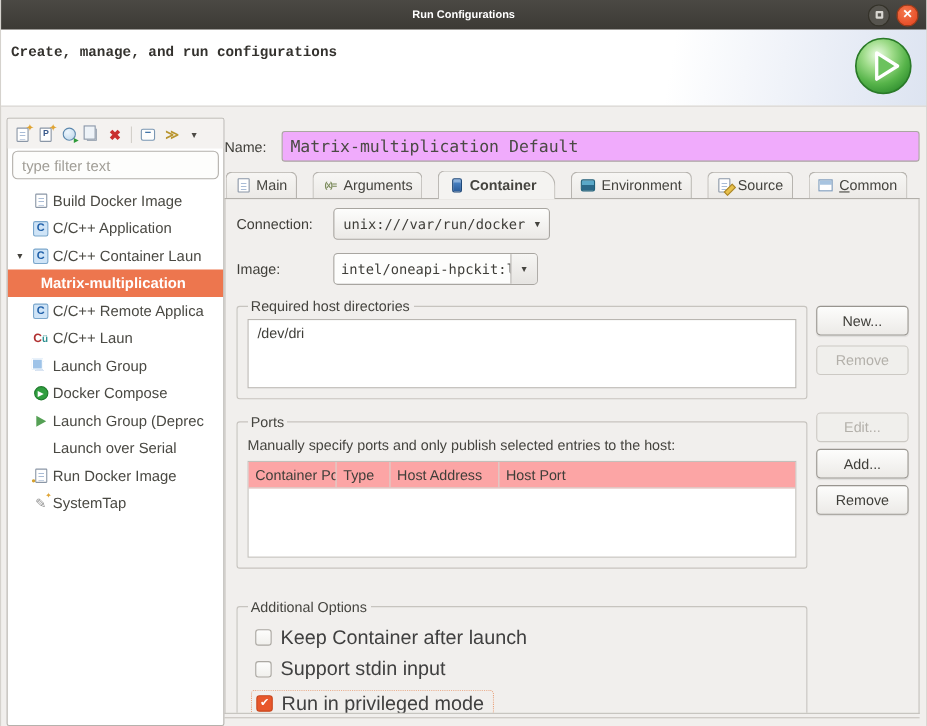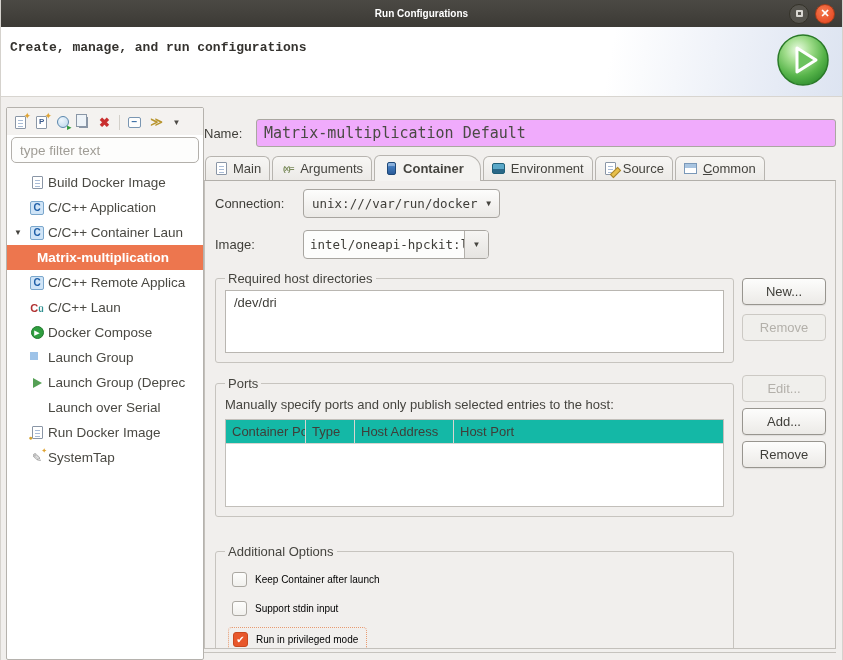--- a/index.html
+++ b/index.html
@@ -97,21 +97,21 @@
   .right-panel { flex: 1; padding-top: 12px; display: flex; flex-direction: column; min-width: 0; }
   .name-row { display: flex; align-items: center; margin-bottom: 7px; }
   .name-row label { width: 52px; flex: none; color: #3f3e39; }
   .name-row input { flex: 1; height: 28px; border: 1px solid #aaa7a1; border-radius: 3px;
     background: #f0abfc; padding: 0 7px; font-family: "DejaVu Sans Mono", monospace;
     font-size: 15px; color: #4a4a44; outline: none; }
 
   .tabs { display: flex; align-items: flex-end; height: 26px; padding-left: 1px; position: relative; }
   .tab { display: inline-flex; align-items: center; gap: 5px; height: 24px; padding: 0 8px;
     border: 1px solid #b7b4af; border-bottom: none; border-radius: 6px 6px 0 0;
-    background: linear-gradient(#f7f6f4, #eceae7); margin-right: 2px; white-space: nowrap;
+    background: linear-gradient(#f7f6f4, #eceae7); margin-right: 14px; white-space: nowrap;
     color: #45443f; position: relative; text-align: center; }
   .tab.active { height: 26px; background: #f4f3f1; font-weight: bold; z-index: 3;
     padding: 0 16px 0 9px; border-radius: 6px 14px 0 0; margin-bottom: -1px; }
   .tab u { text-decoration: underline; }
   .tic { display: inline-flex; width: 14px; height: 14px; align-items: center;
     justify-content: center; position: relative; flex: none; }
   .tic-args { font-size: 8px; color: #7a8a5a; letter-spacing: -1px; font-weight: bold; }
   .tic-cont { width: 9px; height: 13px; border-radius: 2px;
     background: linear-gradient(#4f8cd0, #2a5c9a);
     box-shadow: inset 0 3px 0 rgba(255,255,255,.35); border: 1px solid #1e4878; }
@@ -154,37 +154,37 @@
   .btn-col.ports { gap: 6px; padding-top: 0; margin-top: -1px; }
 
   .listbox { background: #ffffff; border: 1px solid #b9b6b1; height: 63px;
     padding: 4px 8px; color: #3f3e39; }
   .g1 { margin-top: 2px; }
   .g2 { margin-top: 13px; }
   .g3 { margin-top: 27px; }
 
   .ports-desc { margin: 2px 0 7px 0; color: #45443f; }
   .ptable { background: #fff; border: 1px solid #c2bfba; }
-  .phead { display: flex; border-bottom: 1px solid #d8d5d0; background: #14b8a6; }
+  .phead { display: flex; border-bottom: 1px solid #d8d5d0; background: #fca5a5; }
   .th { padding: 4px 6px; border-right: 1px solid #d8d5d0; white-space: nowrap;
     overflow: hidden; color: #3f3e39; }
   .th:nth-child(1){ width: 80px; flex: none; }
   .th:nth-child(2){ width: 49px; flex: none; }
   .th:nth-child(3){ width: 99px; flex: none; }
   .th:nth-child(4){ flex: 1; border-right: none; }
   .pbody { height: 62px; }
 
   .opt-row { display: flex; align-items: center; gap: 8px; height: 26px; margin: 3px 0; padding-left: 7px; }
   .cb { width: 15px; height: 15px; border: 1px solid #aba8a2; border-radius: 3px;
     background: linear-gradient(#fdfdfc, #f1f0ed); flex: none; display: flex;
     align-items: center; justify-content: center; }
   .cb.checked { background: #e8572b; border-color: #c8481f; color: #fff; font-size: 10px; }
   .opt-row.focused { display: inline-flex; border: 1px dotted #e89a70; border-radius: 4px;
     padding: 1px 8px 1px 4px; margin-left: 3px; height: 24px; }
-  .opt-label { color: #000000; font-size: 10px; }
+  .opt-label { color: #404040; font-size: 18px; }
 </style>
 </head>
 <body>
 
 <div class="window">
 
   <div class="titlebar">
     <span class="title">Run Configurations</span>
     <span class="tb-controls">
       <span class="wbtn max">
@@ -276,30 +276,30 @@
         <div class="trow">
           <span class="arrow"></span>
             <span class="ti">
               <span class="cunit">C<i>ü</i></span>
             </span>
           <span>C/C++ Laun</span>
         </div>
         <div class="trow">
           <span class="arrow"></span>
             <span class="ti">
+              <span class="lgroup"></span>
+            </span>
+          <span>Launch Group</span>
+        </div>
+        <div class="trow">
+          <span class="arrow"></span>
+            <span class="ti">
               <span class="dcompose">▶</span>
             </span>
           <span>Docker Compose</span>
-        </div>
-        <div class="trow">
-          <span class="arrow"></span>
-            <span class="ti">
-              <span class="lgroup"></span>
-            </span>
-          <span>Launch Group</span>
         </div>
         <div class="trow">
           <span class="arrow"></span>
             <span class="ti">
               <span class="lgdep"></span>
             </span>
           <span>Launch Group (Deprec</span>
         </div>
         <div class="trow">
           <span class="arrow"></span>

